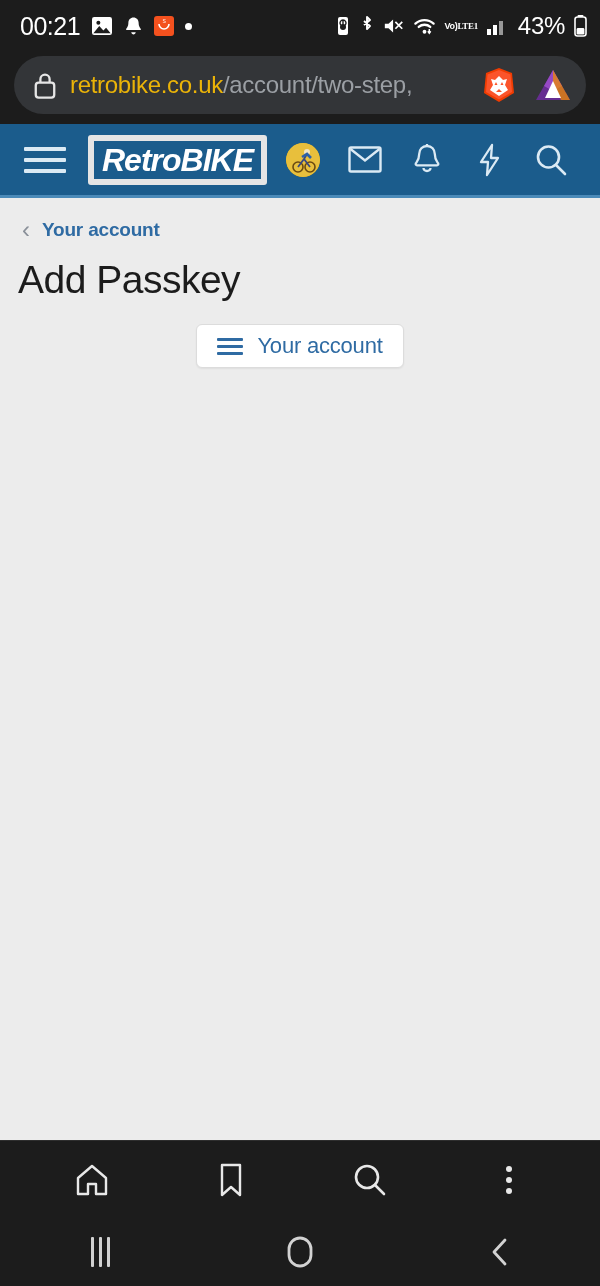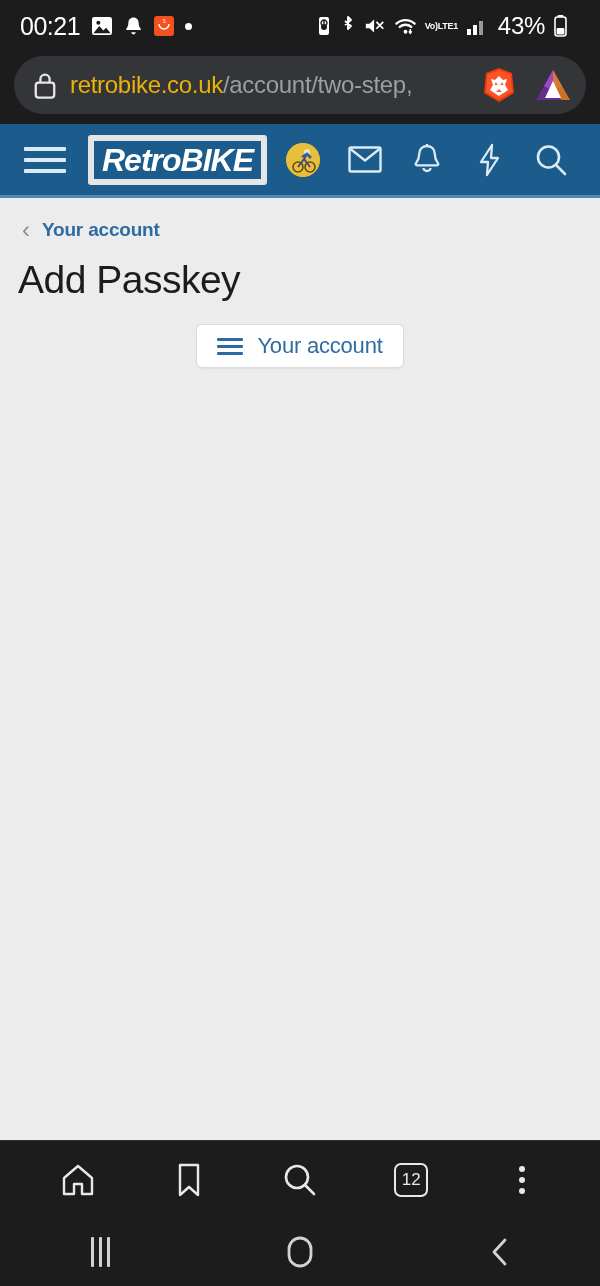--- a/index.html
+++ b/index.html
@@ -8,36 +8,36 @@
     background:#000;
     font-family:"Liberation Sans", sans-serif;
     overflow:hidden;
   }
   .phone { width:600px; height:1286px; display:flex; flex-direction:column; background:#1c1c1c; }
 
   
   .statusbar {
     height:52px; background:#1c1c1c; color:#fff;
     display:flex; align-items:center; justify-content:space-between;
-    padding:0 32px 0 20px; flex:0 0 52px;
+    padding:0 12px 0 20px; flex:0 0 52px;
   }
   .sb-left { display:flex; align-items:center; gap:11px; }
   .sb-clock { font-size:25px; letter-spacing:-0.5px; font-weight:400; }
   .sb-right { display:flex; align-items:center; gap:8px; }
   .sb-pct { font-size:24px; font-weight:400; letter-spacing:-0.3px; margin-left:2px;}
   .ic { display:block; }
   .appbadge {
     width:20px; height:20px; background:#f4511e; border-radius:3px;
     display:flex; align-items:flex-start; justify-content:center; padding-top:2px;
   }
   .appbadge span{ font-size:5px; color:#fff; }
   .dot { width:7px; height:7px; border-radius:50%; background:#fff; }
   .volte { display:flex; align-items:center; line-height:1; }
   .volte b { font-size:9px; font-weight:700; letter-spacing:-0.3px; }
-  .volte i { font-size:9px; font-weight:700; font-style:normal; letter-spacing:-0.3px; }
+  .volte i { font-size:9px; font-weight:700; font-style:normal; letter-spacing:-0.3px;font-family:Liberation Serif, serif; }
 
   
   .urlbar-wrap { background:#1c1c1c; padding:4px 14px 10px 14px; flex:0 0 auto; }
   .urlbar {
     height:58px; background:#333538; border-radius:29px;
     display:flex; align-items:center; padding:0 14px 0 18px; gap:12px;
   }
   .url-text { flex:1; font-size:24px; color:#9b9fa4; white-space:nowrap; overflow:hidden; letter-spacing:-0.3px;}
   .url-text b { color:#eab308; font-weight:400;text-align:right; }
   .brave-lion { width:34px; height:36px; flex:0 0 34px; }
@@ -326,23 +326,20 @@
           <path d="M5 3 h18 v30 L14 25 L5 33 Z" fill="none" stroke="#e8e8e8" stroke-width="2.4" stroke-linejoin="round"></path>
         </svg>
     </div>
     <div class="bb-item">
       <svg width="36" height="36" viewBox="0 0 36 36">
           <circle cx="15" cy="15" r="11" fill="none" stroke="#e8e8e8" stroke-width="2.6"></circle>
           <path d="M23 23 L32 32" stroke="#e8e8e8" stroke-width="2.6" stroke-linecap="round"></path>
         </svg>
     </div>
     <div class="bb-item">
-      <span class="tabcount">12</span>
-    </div>
-    <div class="bb-item">
       <span class="kebab">
           <i></i>
           <i></i>
           <i></i>
         </span>
     </div>
   </div>
 
   <div class="navbar">
     <div class="nav-item">

